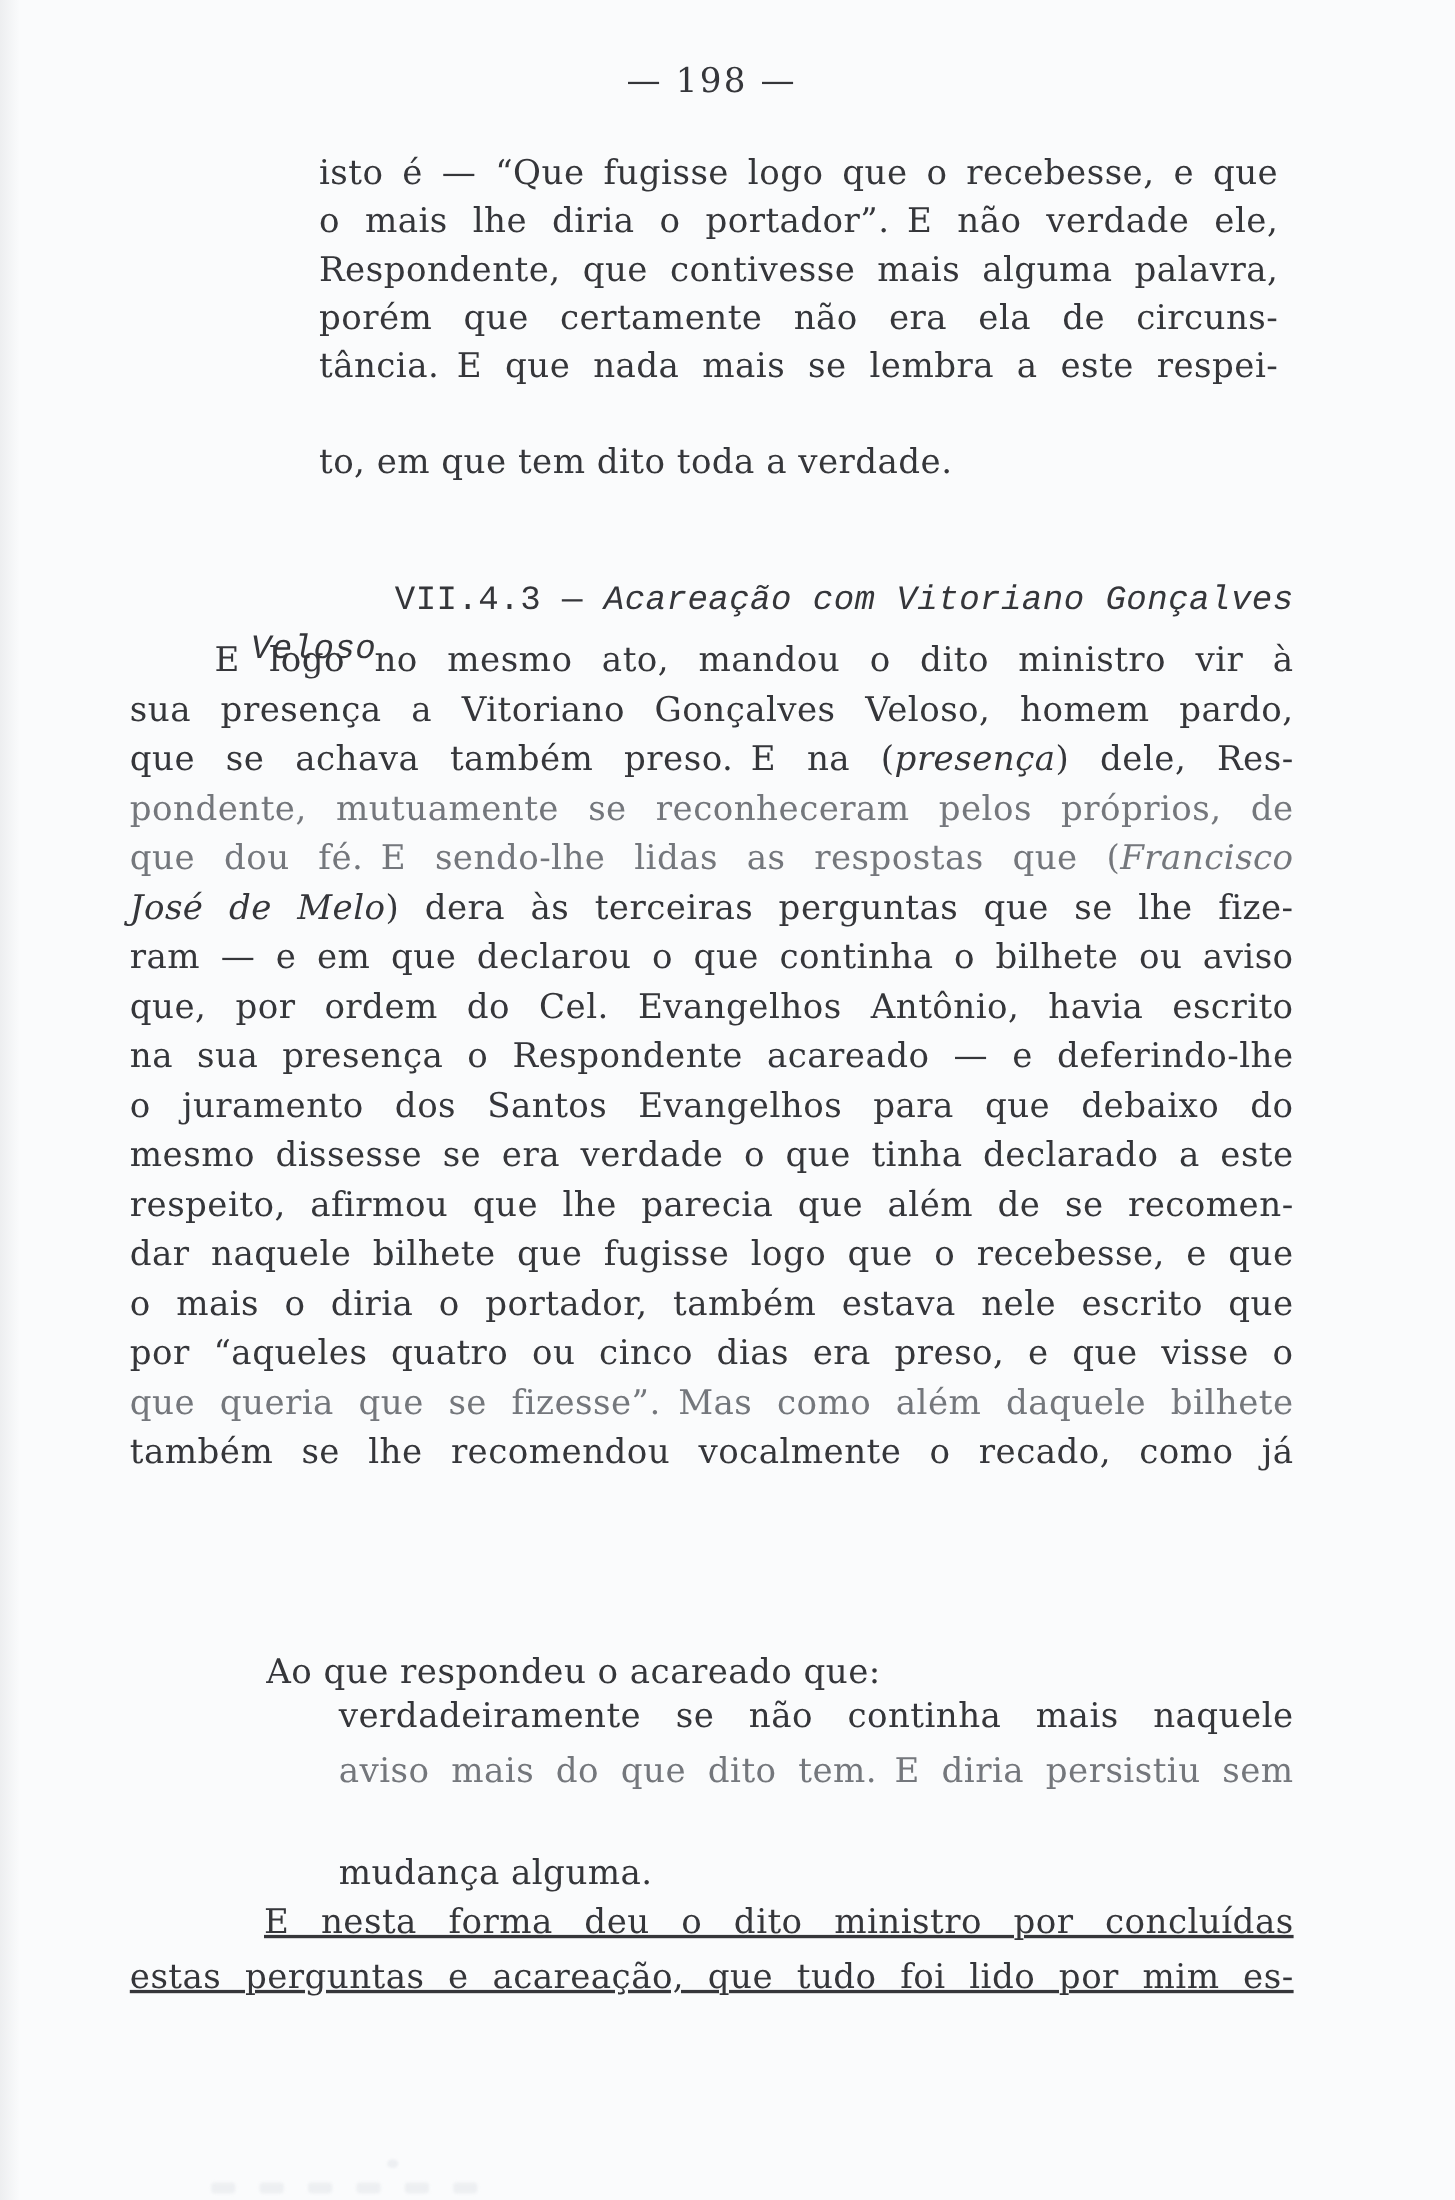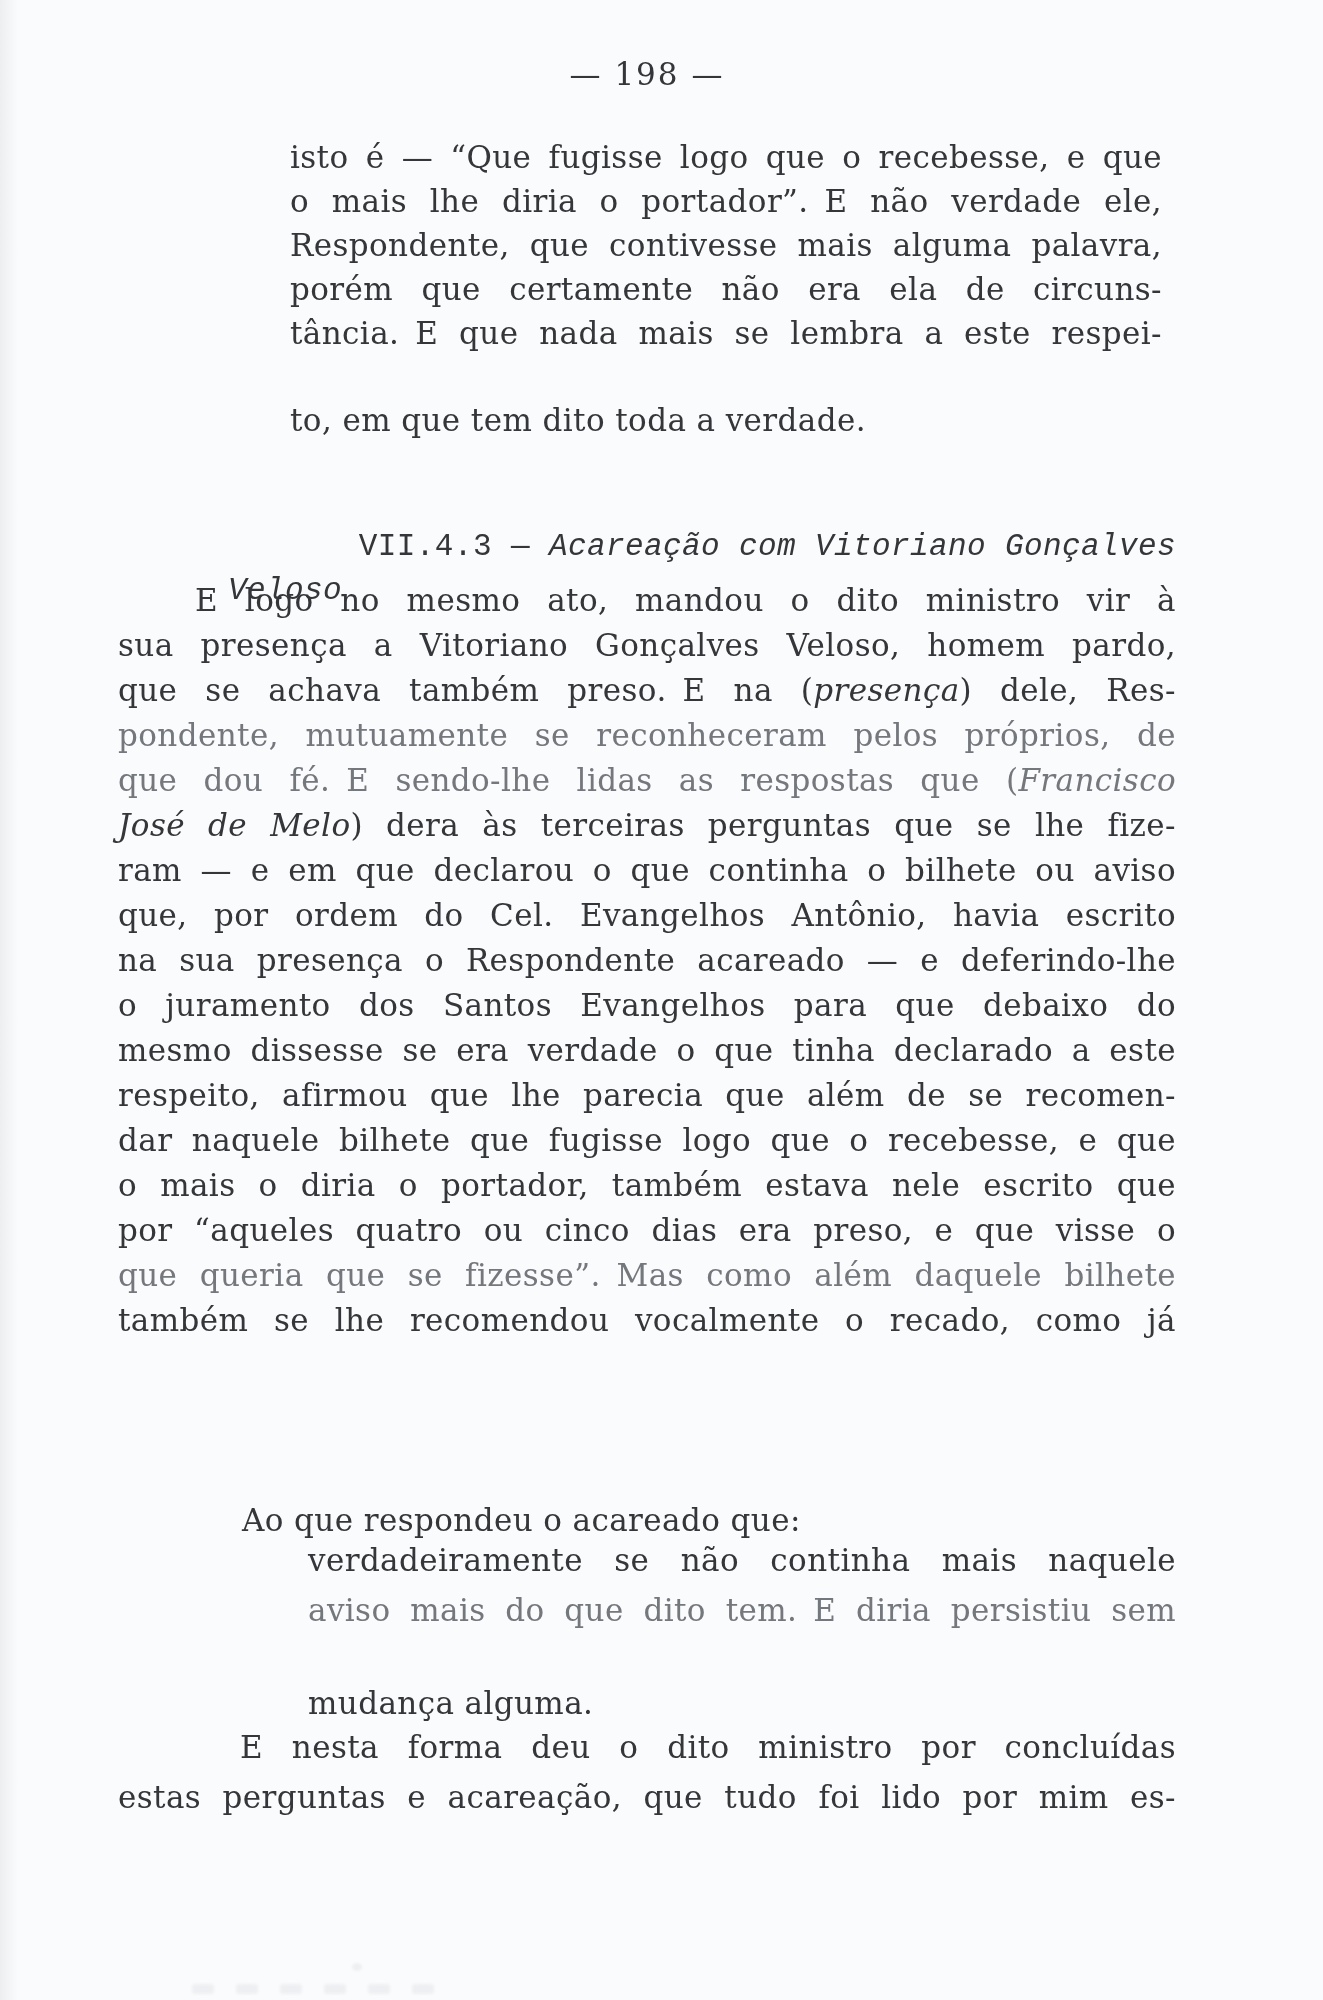--- a/index.html
+++ b/index.html
@@ -82,20 +82,21 @@
     left: 308px;
     top: 1535px;
     width: 868px;
     line-height: 50px;
   }
   .closing {
     left: 118px;
     top: 1722px;
     width: 1058px;
     line-height: 50px;
+    text-decoration: underline;
   }
   .closing .line:first-child { text-indent: 122px; }
   i { font-style: italic; }
   
   .artifact-row {
     position: absolute;
     left: 192px;
     top: 1984px;
     width: 246px;
     height: 12px;

